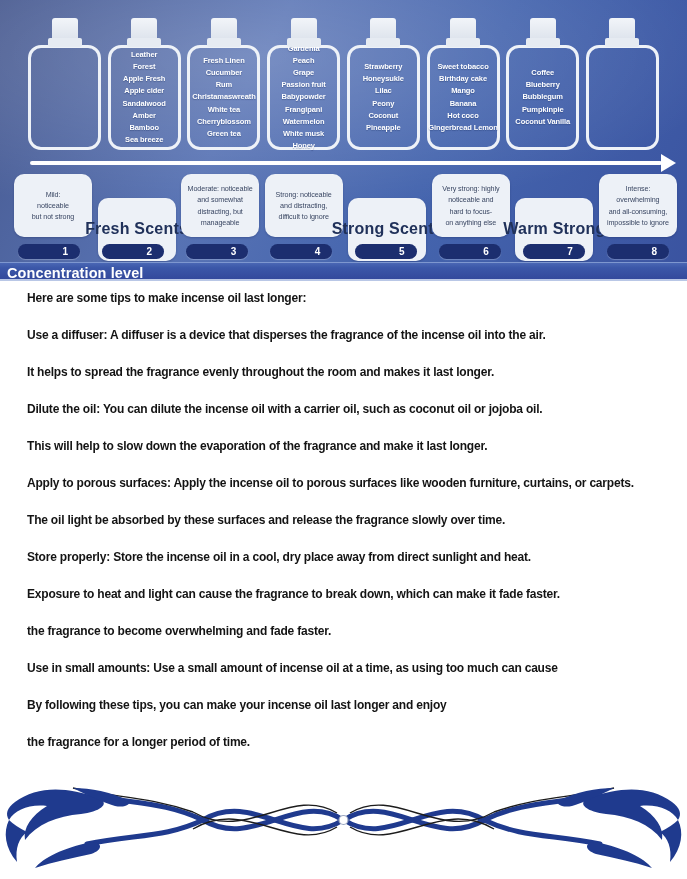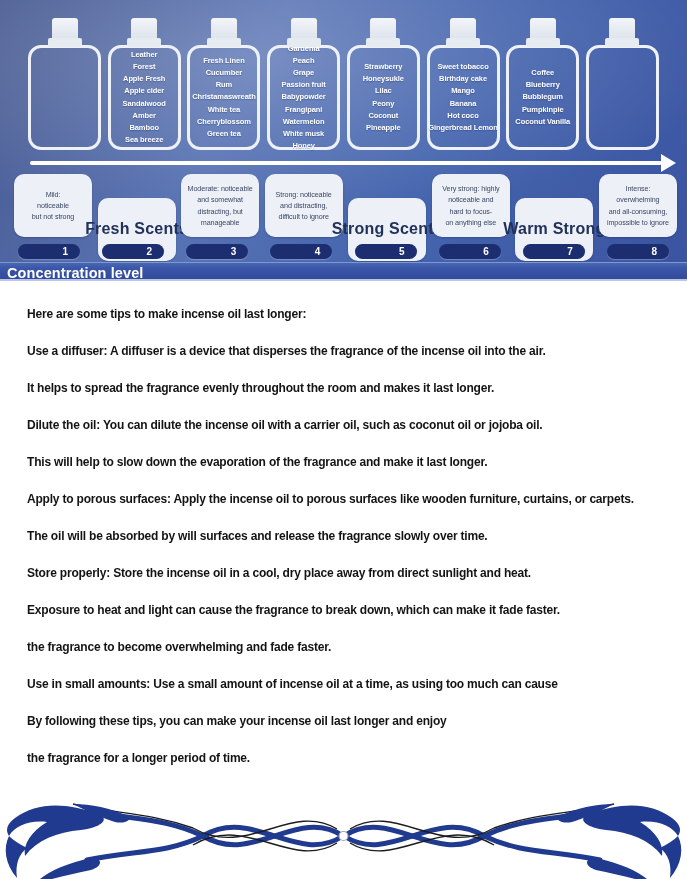--- a/index.html
+++ b/index.html
@@ -84,21 +84,21 @@
     background: linear-gradient(180deg, #4a67b4 0%, #3b57a8 30%, #33499c 100%);
     border-top: 1px solid #7e97cf;
     border-bottom: 2px solid #b9c7e6;
   }
   .axis-strip .label {
     color: #ffffff; font-weight: bold; font-size: 14.5px;
     line-height: 21px; padding-left: 7px; letter-spacing: 0.1px;
   }
 
   
-  .tips { padding: 26px 6px 0 27px; }
+  .tips { padding: 10px 6px 0 27px; }
   .tips p {
     font-size: 12px; font-weight: 600; letter-spacing: -0.2px;
     line-height: 15px; color: #141414;
     margin: 0 0 22px 0; white-space: nowrap; overflow: hidden;
   }
 
   
   .ornament { margin-top: 2px; height: 96px; width: 687px; }
 </style>
 </head>
@@ -254,21 +254,21 @@
   </div>
 </div>
 
 <div class="tips">
   <p>Here are some tips to make incense oil last longer:</p>
   <p>Use a diffuser: A diffuser is a device that disperses the fragrance of the incense oil into the air.</p>
   <p>It helps to spread the fragrance evenly throughout the room and makes it last longer.</p>
   <p>Dilute the oil: You can dilute the incense oil with a carrier oil, such as coconut oil or jojoba oil.</p>
   <p>This will help to slow down the evaporation of the fragrance and make it last longer.</p>
   <p>Apply to porous surfaces: Apply the incense oil to porous surfaces like wooden furniture, curtains, or carpets.</p>
-  <p>The oil will be absorbed by will surfaces and release the fragrance slowly over time.</p>
+  <p>The oil light be absorbed by these surfaces and release the fragrance slowly over time.</p>
   <p>Store properly: Store the incense oil in a cool, dry place away from direct sunlight and heat.</p>
   <p>Exposure to heat and light can cause the fragrance to break down, which can make it fade faster.</p>
   <p>the fragrance to become overwhelming and fade faster.</p>
   <p>Use in small amounts: Use a small amount of incense oil at a time, as using too much can cause</p>
   <p>By following these tips, you can make your incense oil last longer and enjoy</p>
   <p>the fragrance for a longer period of time.</p>
 </div>
 
 <svg class="ornament" viewBox="0 0 687 96" xmlns="http://www.w3.org/2000/svg">
   <defs>

